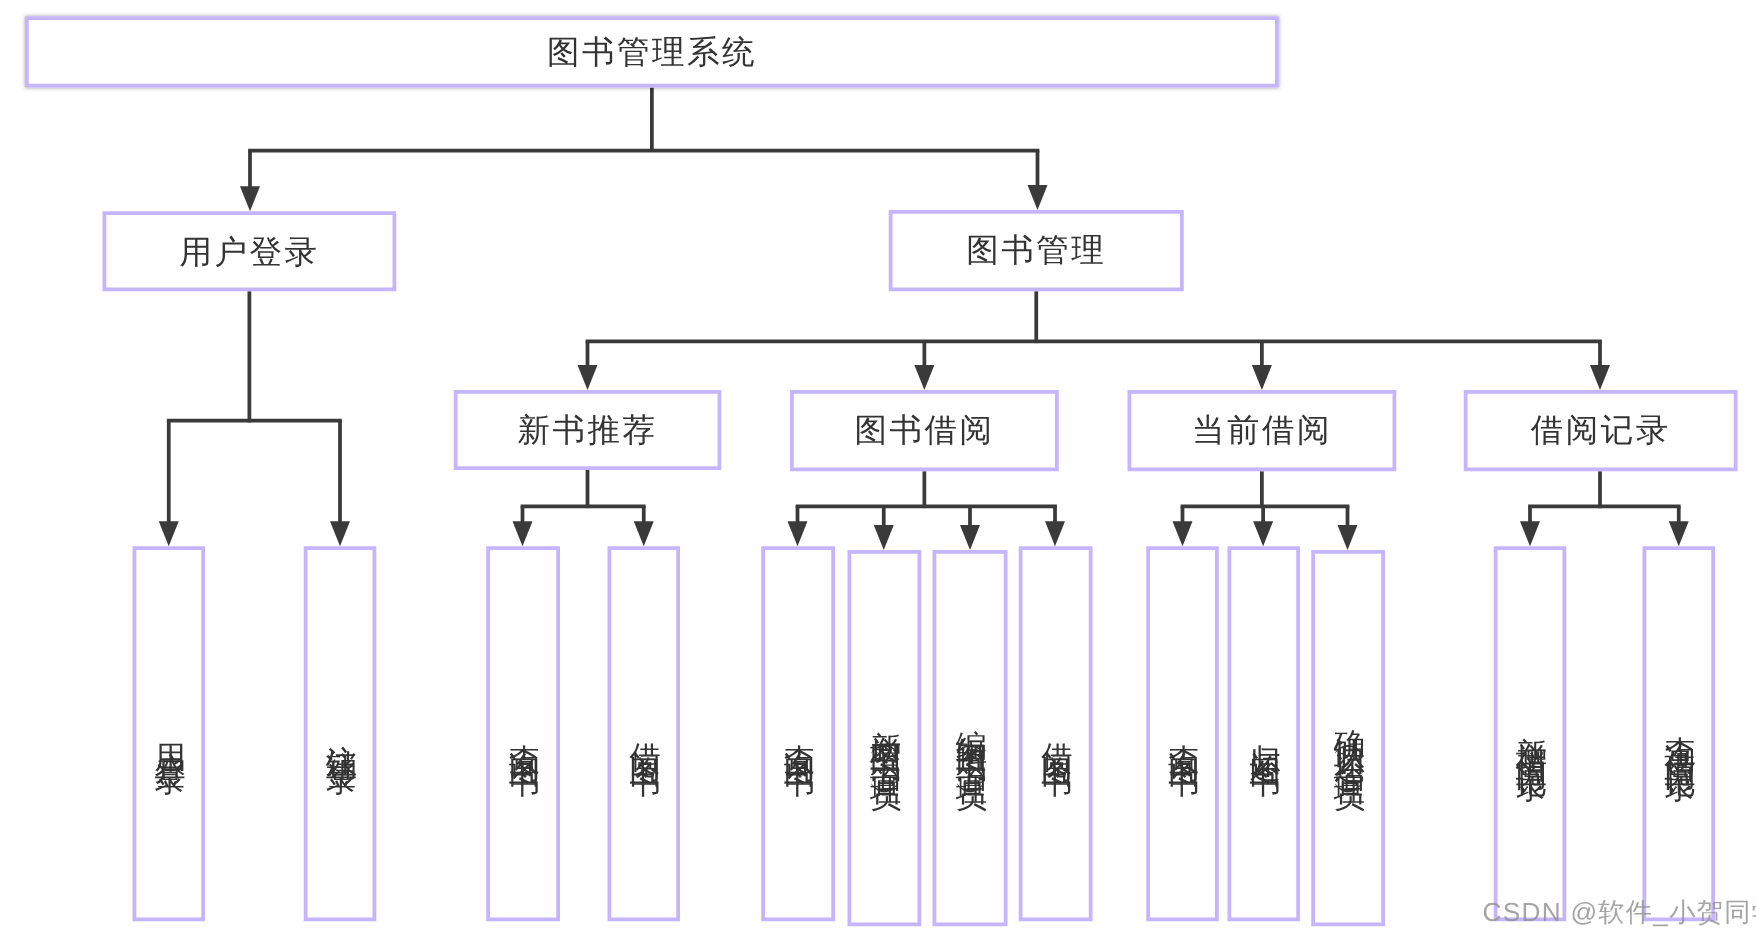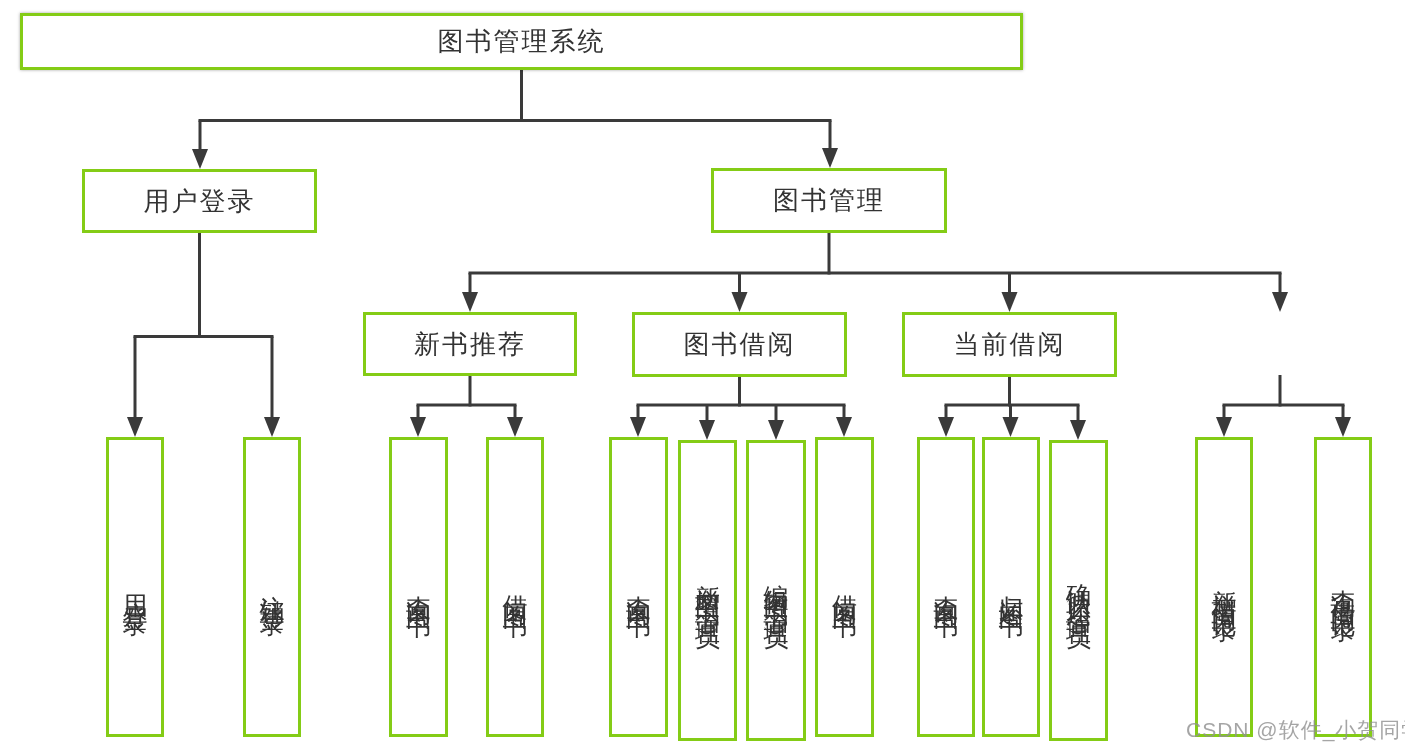--- a/index.html
+++ b/index.html
@@ -17,21 +17,21 @@
   }
   .wires {
     position: absolute;
     left: 0;
     top: 0;
     pointer-events: none;
   }
   .node {
     position: absolute;
     box-sizing: border-box;
-    border: 3px solid #84cc16;
+    border: 3px solid #c4b5fd;
     background: #ffffff;
     color: #333333;
     display: flex;
     align-items: center;
     justify-content: center;
     z-index: 2;
   }
   .lvl-h {
     font-size: 26px;
     letter-spacing: 2px;
@@ -131,20 +131,21 @@
   </svg>
 
   <div class="node lvl-h root-box" style="left:20px;top:13px;width:1003px;height:57px">图书管理系统</div>
 
   <div class="node lvl-h" style="left:82px;top:169px;width:235px;height:64px">用户登录</div>
   <div class="node lvl-h" style="left:363px;top:312px;width:214px;height:64px">新书推荐</div>
 
   <div class="node lvl-h" style="left:711px;top:168px;width:236px;height:65px">图书管理</div>
   <div class="node lvl-h" style="left:632px;top:312px;width:215px;height:65px">图书借阅</div>
   <div class="node lvl-h" style="left:902px;top:312px;width:215px;height:65px">当前借阅</div>
+  <div class="node lvl-h" style="left:1171px;top:312px;width:219px;height:65px">借阅记录</div>
 
   <div class="node leaf" style="left:106px;top:437px">用户登录</div>
   <div class="node leaf" style="left:243px;top:437px">注销登录</div>
 
   <div class="node leaf" style="left:389px;top:437px;width:59px">查询图书</div>
   <div class="node leaf" style="left:486px;top:437px">借阅图书</div>
 
   <div class="node leaf" style="left:609px;top:437px;width:59px">查询图书</div>
   <div class="node leaf" style="left:678px;top:440px;width:59px;height:301px">新增图书（管理员）</div>
   <div class="node leaf" style="left:746px;top:440px;width:60px;height:301px">编辑图书（管理员）</div>

